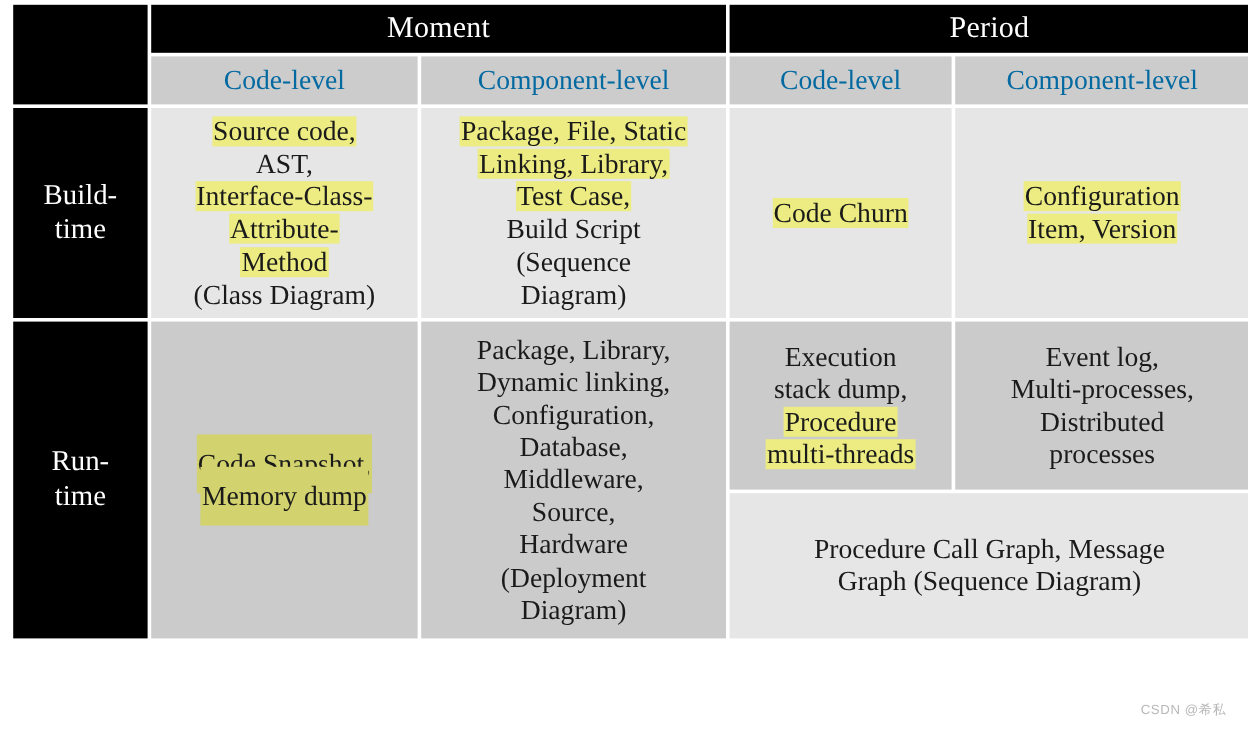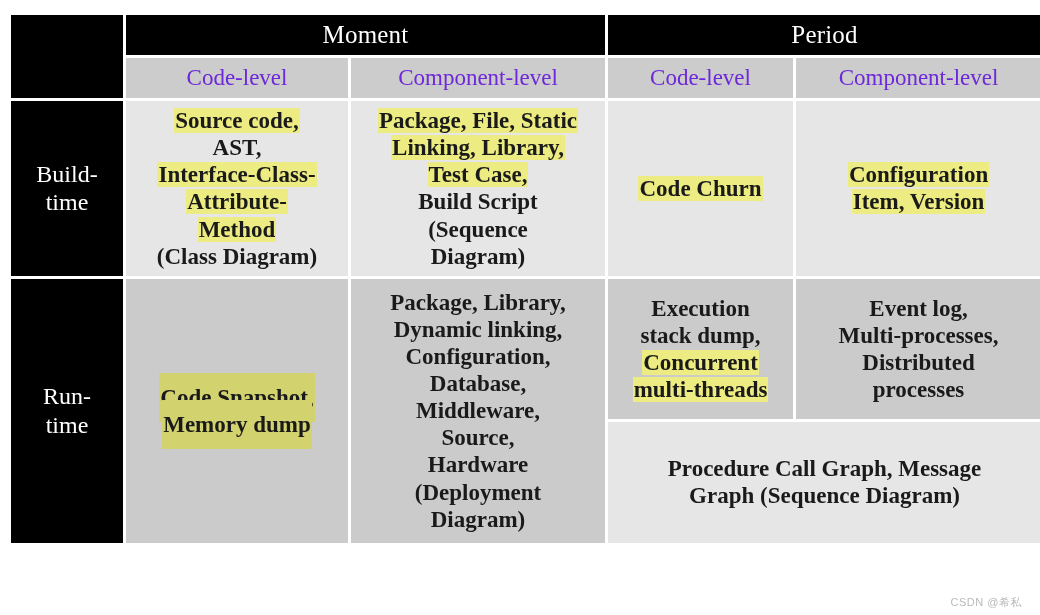--- a/index.html
+++ b/index.html
@@ -10,21 +10,21 @@
   body {
     width: 1040px;
     height: 615px;
     overflow: hidden;
     font-family: "Liberation Serif", "DejaVu Serif", serif;
   }
 
   #table-wrap {
     position: absolute;
     left: 8px;
-    top: 12px;
+    top: 1px;
     width: 1024px;
     height: 600px;
   }
 
   table.matrix {
     border-collapse: separate;
     border-spacing: 3px;
     width: 1024px;
     table-layout: fixed;
     background: #ffffff;
@@ -49,21 +49,21 @@
     height: 40px;
     letter-spacing: .2px;
   }
   .hdr-black.corner {
     font-size: 0;
   }
 
   
   .hdr-gray {
     background: #cccccc;
-    color: #6d28d9;
+    color: #0369a1;
     font-weight: bold;
     font-size: 23px;
     height: 40px;
   }
 
   
   .stub {
     background: #000000;
     color: #ffffff;
     font-weight: bold;
@@ -78,21 +78,20 @@
     font-size: 23px;
   }
   .cell-mid {
     background: #cbcbcb;
     color: #1a1a1a;
     font-size: 23px;
   }
 
   .cell-inner {
     padding: 6px 8px;
-    font-weight: bold;
   }
 
   
   .hl {
     background: #ecec82;
     padding: 0 1px;
     box-decoration-break: clone;
     -webkit-box-decoration-break: clone;
   }
   .hl-olive {
@@ -202,21 +201,21 @@
               <span class="line">Source,</span>
               <span class="line">Hardware</span>
               <span class="line">(Deployment</span>
               <span class="line">Diagram)</span>
             </div>
         </td>
         <td class="cell-mid" style="height:140px">
           <div class="cell-inner">
               <span class="line">Execution</span>
               <span class="line">stack dump,</span>
-              <span class="line"><span class="hl">Concurrent</span></span>
+              <span class="line"><span class="hl">Procedure</span></span>
               <span class="line"><span class="hl">multi-threads</span></span>
             </div>
         </td>
         <td class="cell-mid">
           <div class="cell-inner">
               <span class="line">Event log,</span>
               <span class="line">Multi-processes,</span>
               <span class="line">Distributed</span>
               <span class="line">processes</span>
             </div>

